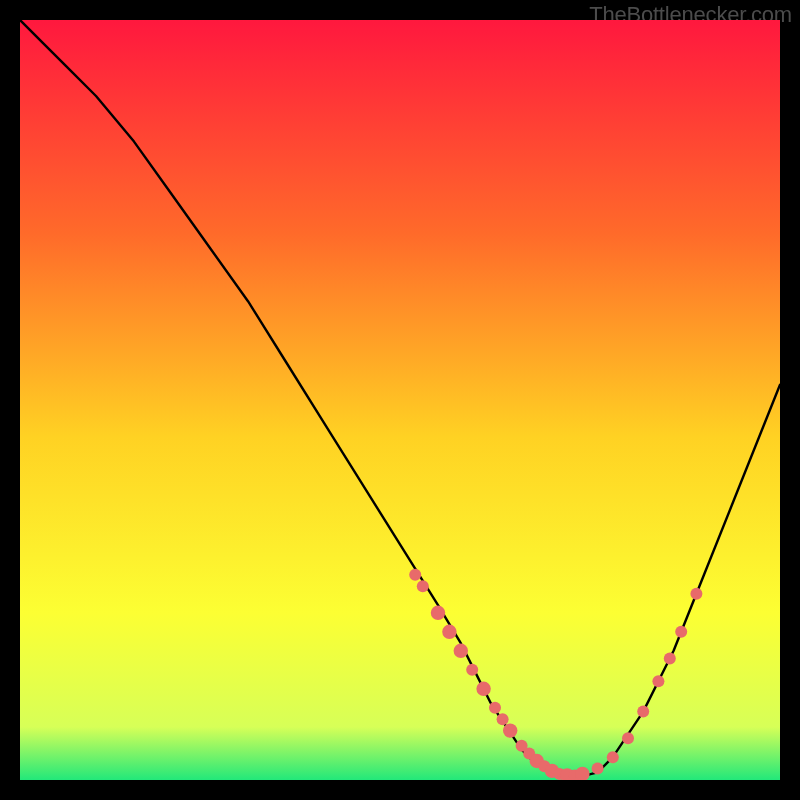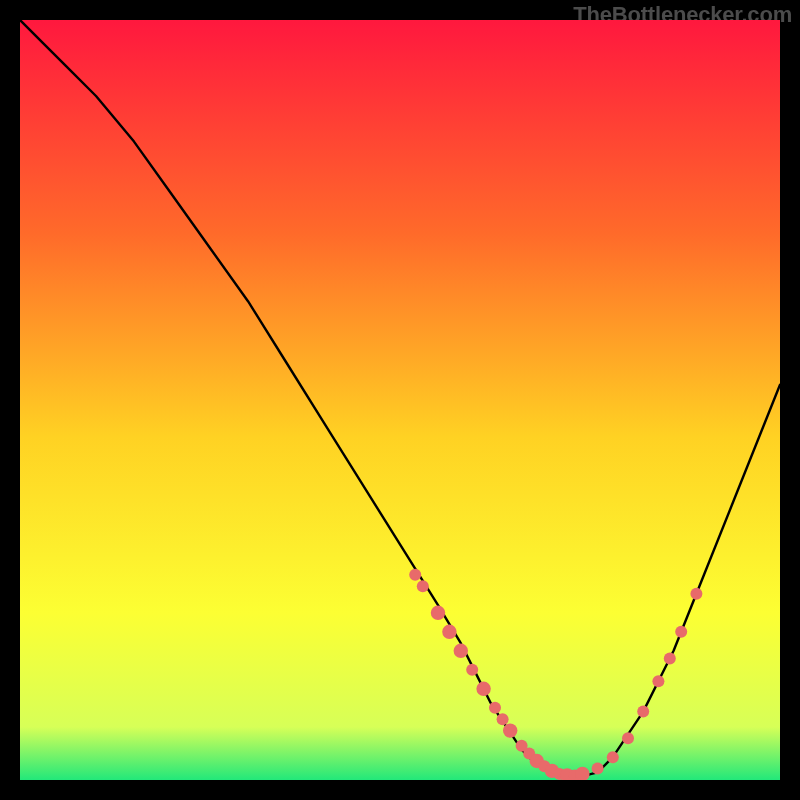--- a/index.html
+++ b/index.html
@@ -17,21 +17,21 @@
     top: 20px;
     width: 760px;
     height: 760px;
   }
   .watermark {
     position: absolute;
     top: 2px;
     right: 8px;
     color: #4c4c4c;
     font-size: 22px;
-    font-weight: 700;
+    font-weight: 400;
     letter-spacing: -0.2px;
   }
   svg { display: block; }
 </style>
 </head>
 <body>
 
 <div class="watermark">TheBottlenecker.com</div>
 
 <div class="plot-area">

